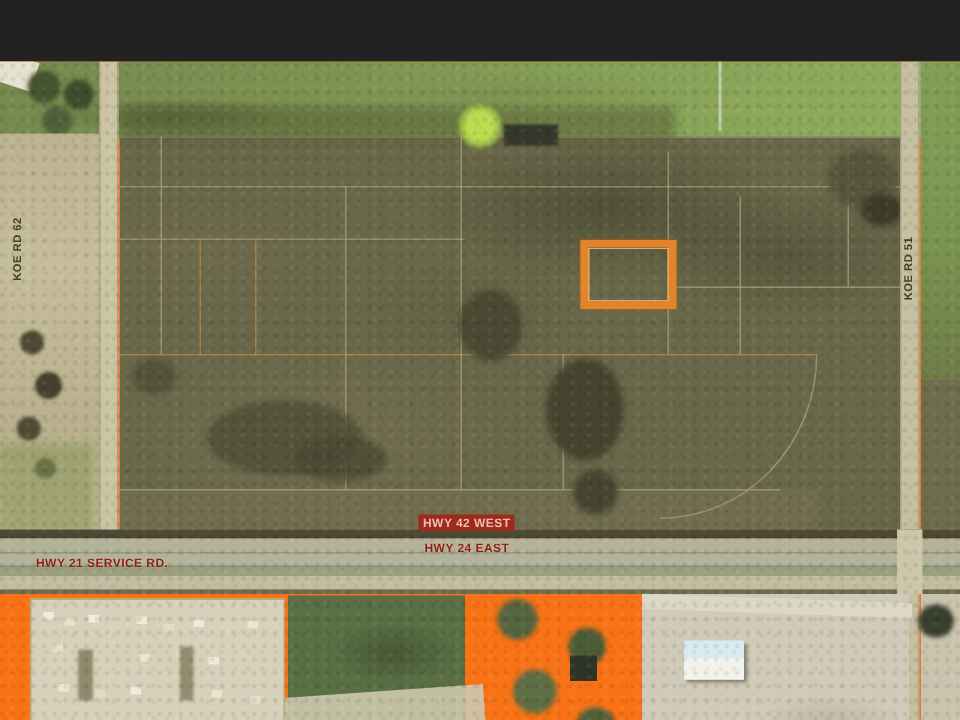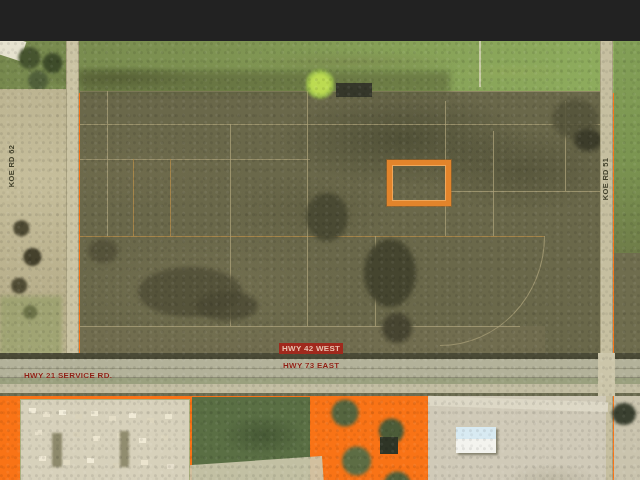--- a/index.html
+++ b/index.html
@@ -218,15 +218,15 @@
     <div class="blob-road-right"></div>
     <div class="trees-bottom"></div>
     <div class="grain"></div>
   </div>
 
   <div class="parcel-highlight"></div>
 
   <div class="lbl lbl-road-v lbl-left">KOE RD 62</div>
   <div class="lbl lbl-road-v lbl-right">KOE RD 51</div>
   <div class="lbl lbl-hwy-west">HWY 42 WEST</div>
-  <div class="lbl lbl-hwy-east">HWY 73 EAST</div>
+  <div class="lbl lbl-hwy-east">HWY 24 EAST</div>
   <div class="lbl lbl-service">HWY 21 SERVICE RD.</div>
 </div>
 
 </body></html>

